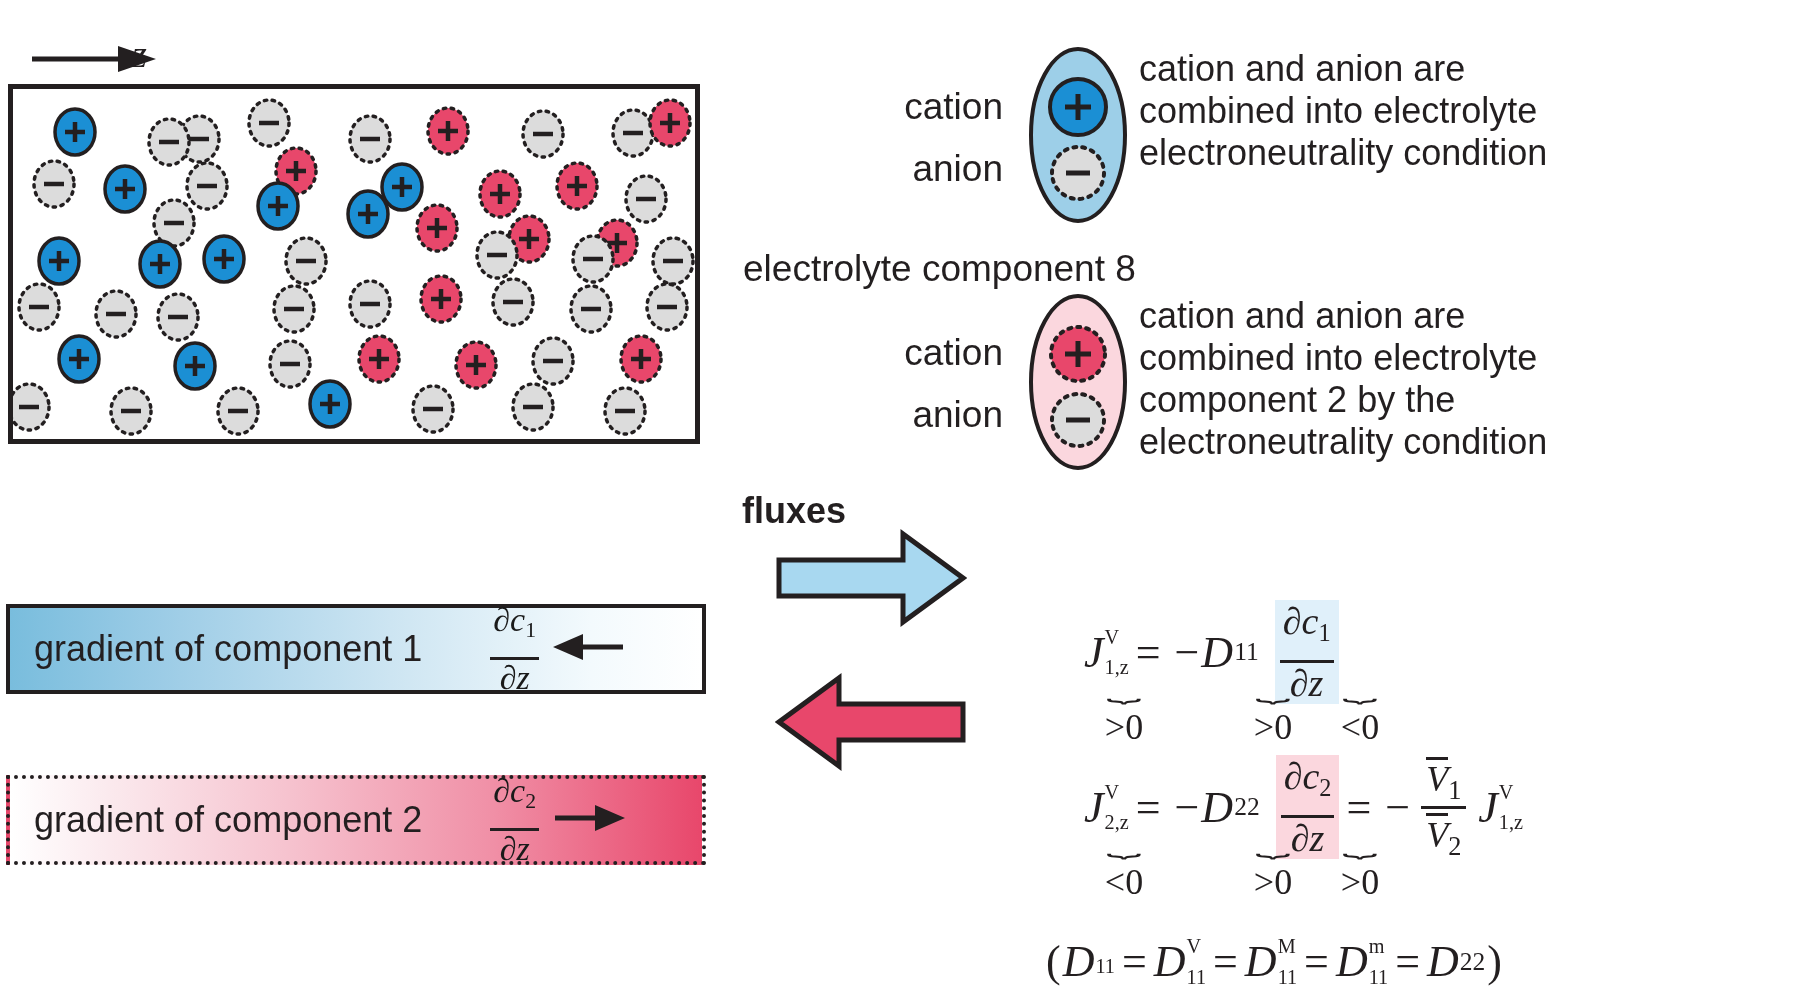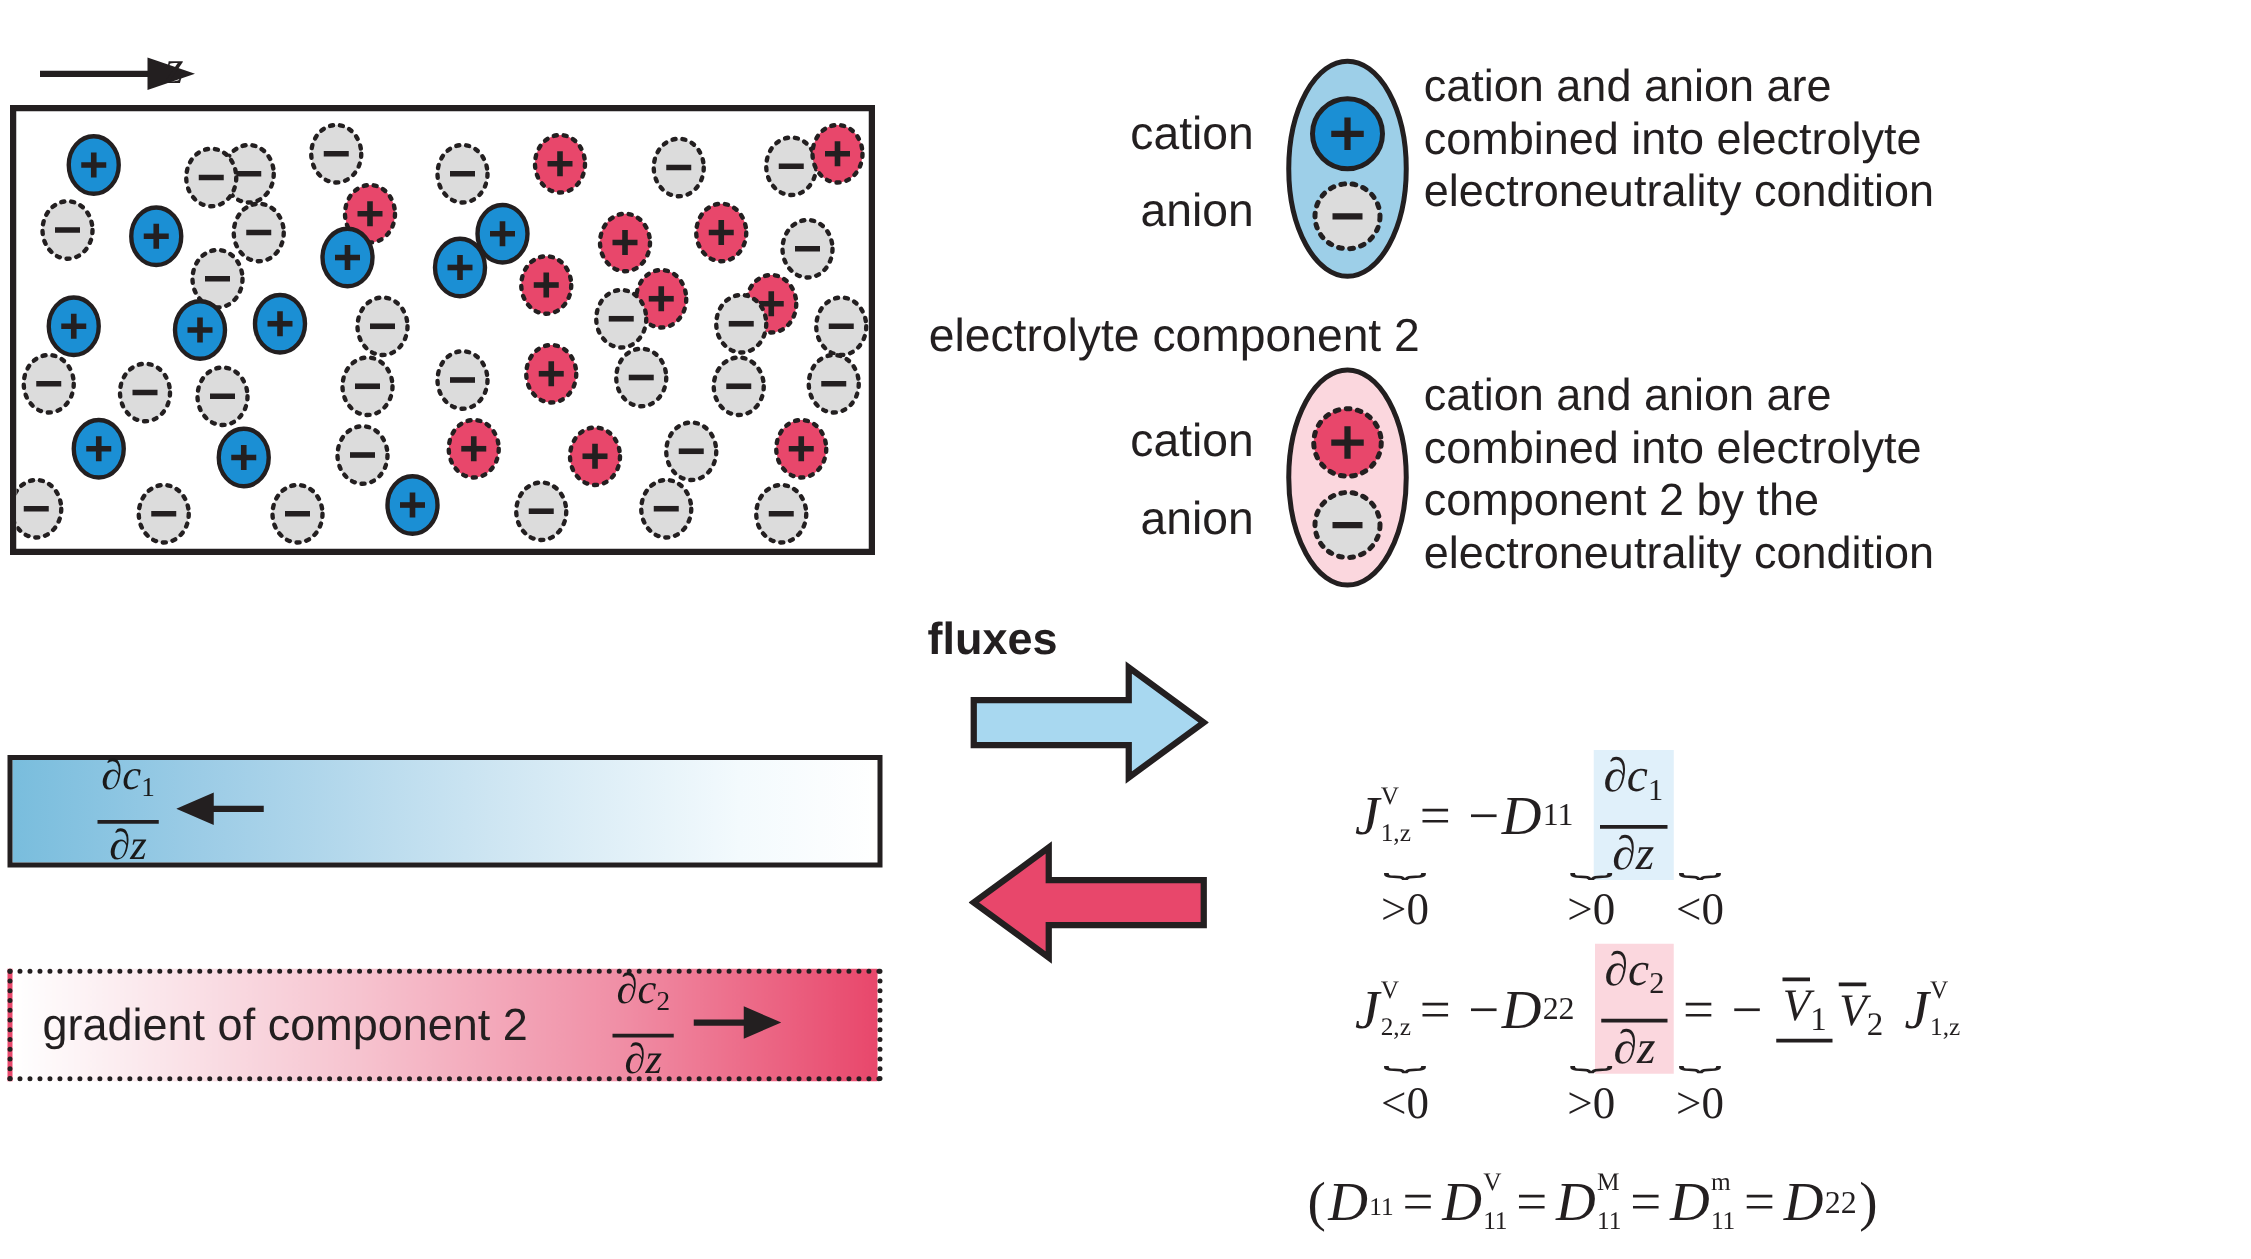--- a/index.html
+++ b/index.html
@@ -172,22 +172,21 @@
   .brace-ann .sign-txt {
     font-family: "Liberation Serif", serif;
     font-size: 36px;
     color: #231f20;
     margin-top: 6px;
   }
 
   
   .vfrac {
     display: inline-flex;
-    flex-direction: row;
-    align-items: center;
+    flex-direction: column;
     vertical-align: middle;
     font-family: "Liberation Serif", serif;
     line-height: 1.0;
     margin: 0 4px;
   }
   .vfrac .vnum { border-bottom: 3px solid #231f20; padding: 0 5px 2px 5px; }
   .vfrac .vden { padding: 2px 5px 0 5px; }
   .vbar {
     display: inline-block;
     border-top: 3px solid #231f20;
@@ -475,21 +474,21 @@
       <line x1="43" y1="128" x2="67" y2="128" stroke="#231f20" stroke-width="5"></line>
     </svg>
   </div>
 
   <div class="abs desc-text" style="left:404px; top:48px;">
     <div>cation and anion are</div>
     <div>combined into electrolyte</div>
     <div>electroneutrality condition</div>
   </div>
 
-  <div class="abs comp-title" style="left:8px; top:248px;">electrolyte component 2</div>
+  <div class="abs comp-title" style="left:8px; top:248px;">electrolyte component 8</div>
 
   <div class="abs cation-label" style="left:88px; top:332px; width:180px;">cation</div>
   <div class="abs anion-label" style="left:88px; top:394px; width:180px;">anion</div>
 
   <div class="abs" style="left:288px; top:292px;">
     <svg width="110" height="180" viewBox="0 0 110 180">
       <ellipse cx="55" cy="90" rx="47" ry="86" fill="#fbd7de" stroke="#231f20" stroke-width="4"></ellipse>
       <ellipse cx="55" cy="62" rx="27" ry="27" fill="#e8476b" stroke="#231f20" stroke-width="4" stroke-dasharray="3 6" stroke-linecap="round"></ellipse>
       <g stroke="#231f20" stroke-width="5" stroke-linecap="butt">
         <line x1="42" y1="62" x2="68" y2="62"></line>
@@ -502,20 +501,21 @@
 
   <div class="abs desc-text" style="left:404px; top:295px;">
     <div>cation and anion are</div>
     <div>combined into electrolyte</div>
     <div>component 2 by the</div>
     <div>electroneutrality condition</div>
   </div>
 </div>
 
 <div class="abs grad-bar" id="grad-bar-1">
+  <span class="grad-label">gradient of component 1</span>
   <span class="frac" style="margin-left:68px;">
     <span class="num"><span>∂c</span><sub>1</sub></span>
     <span class="den">∂z</span>
   </span>
   <span style="margin-left:14px;">
     <svg width="72" height="30" viewBox="0 0 72 30">
       <line x1="24" y1="15" x2="70" y2="15" stroke="#231f20" stroke-width="5"></line>
       <polygon points="30,2 0,15 30,28" fill="#231f20"></polygon>
     </svg>
   </span>

